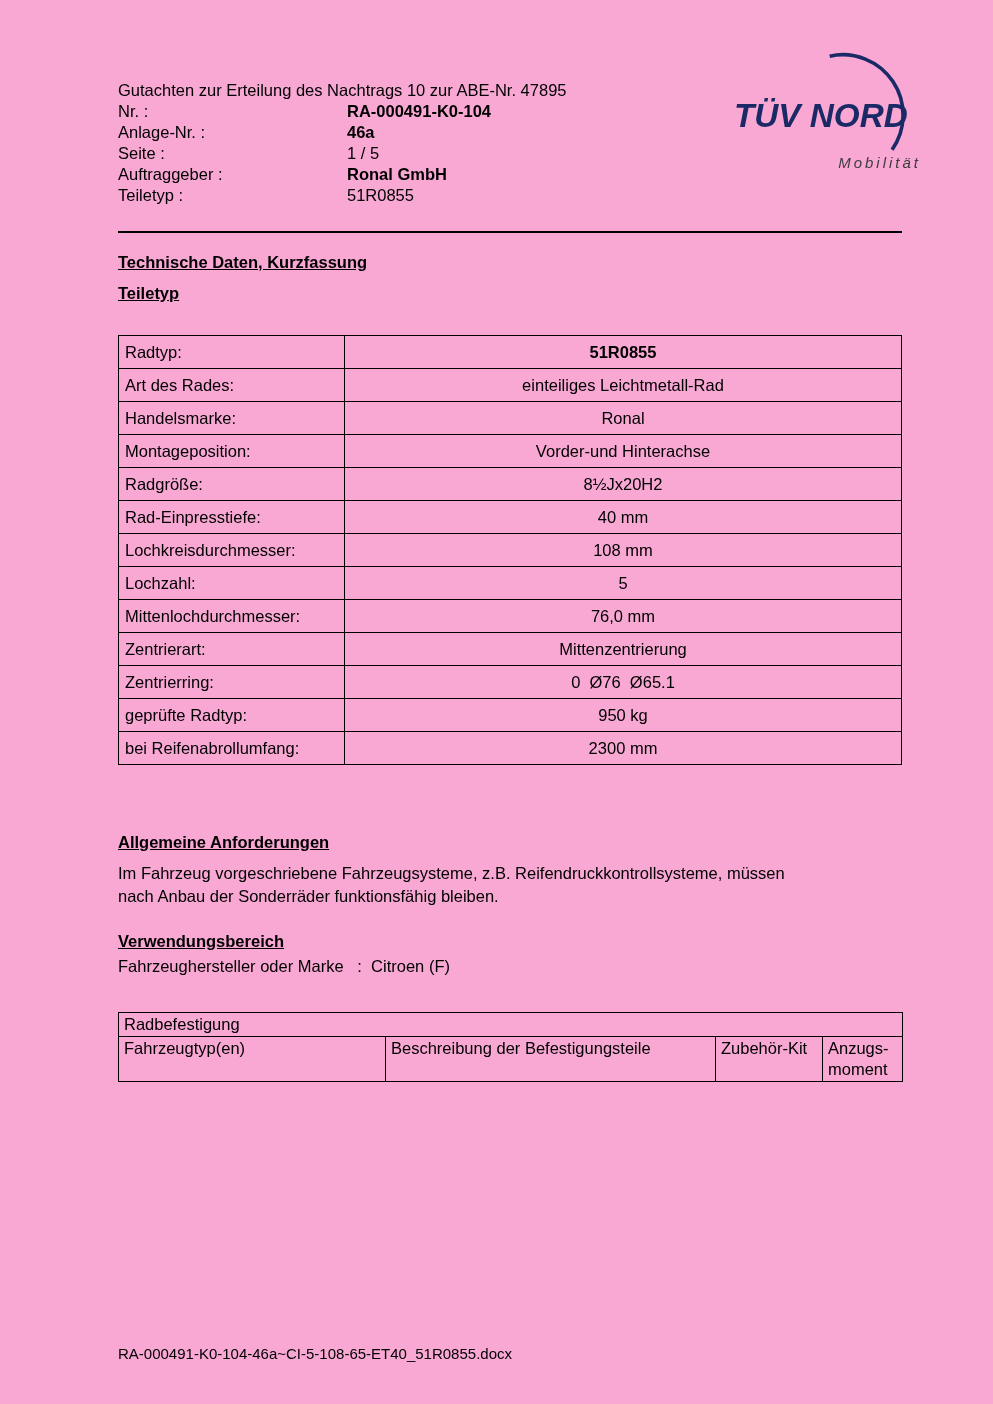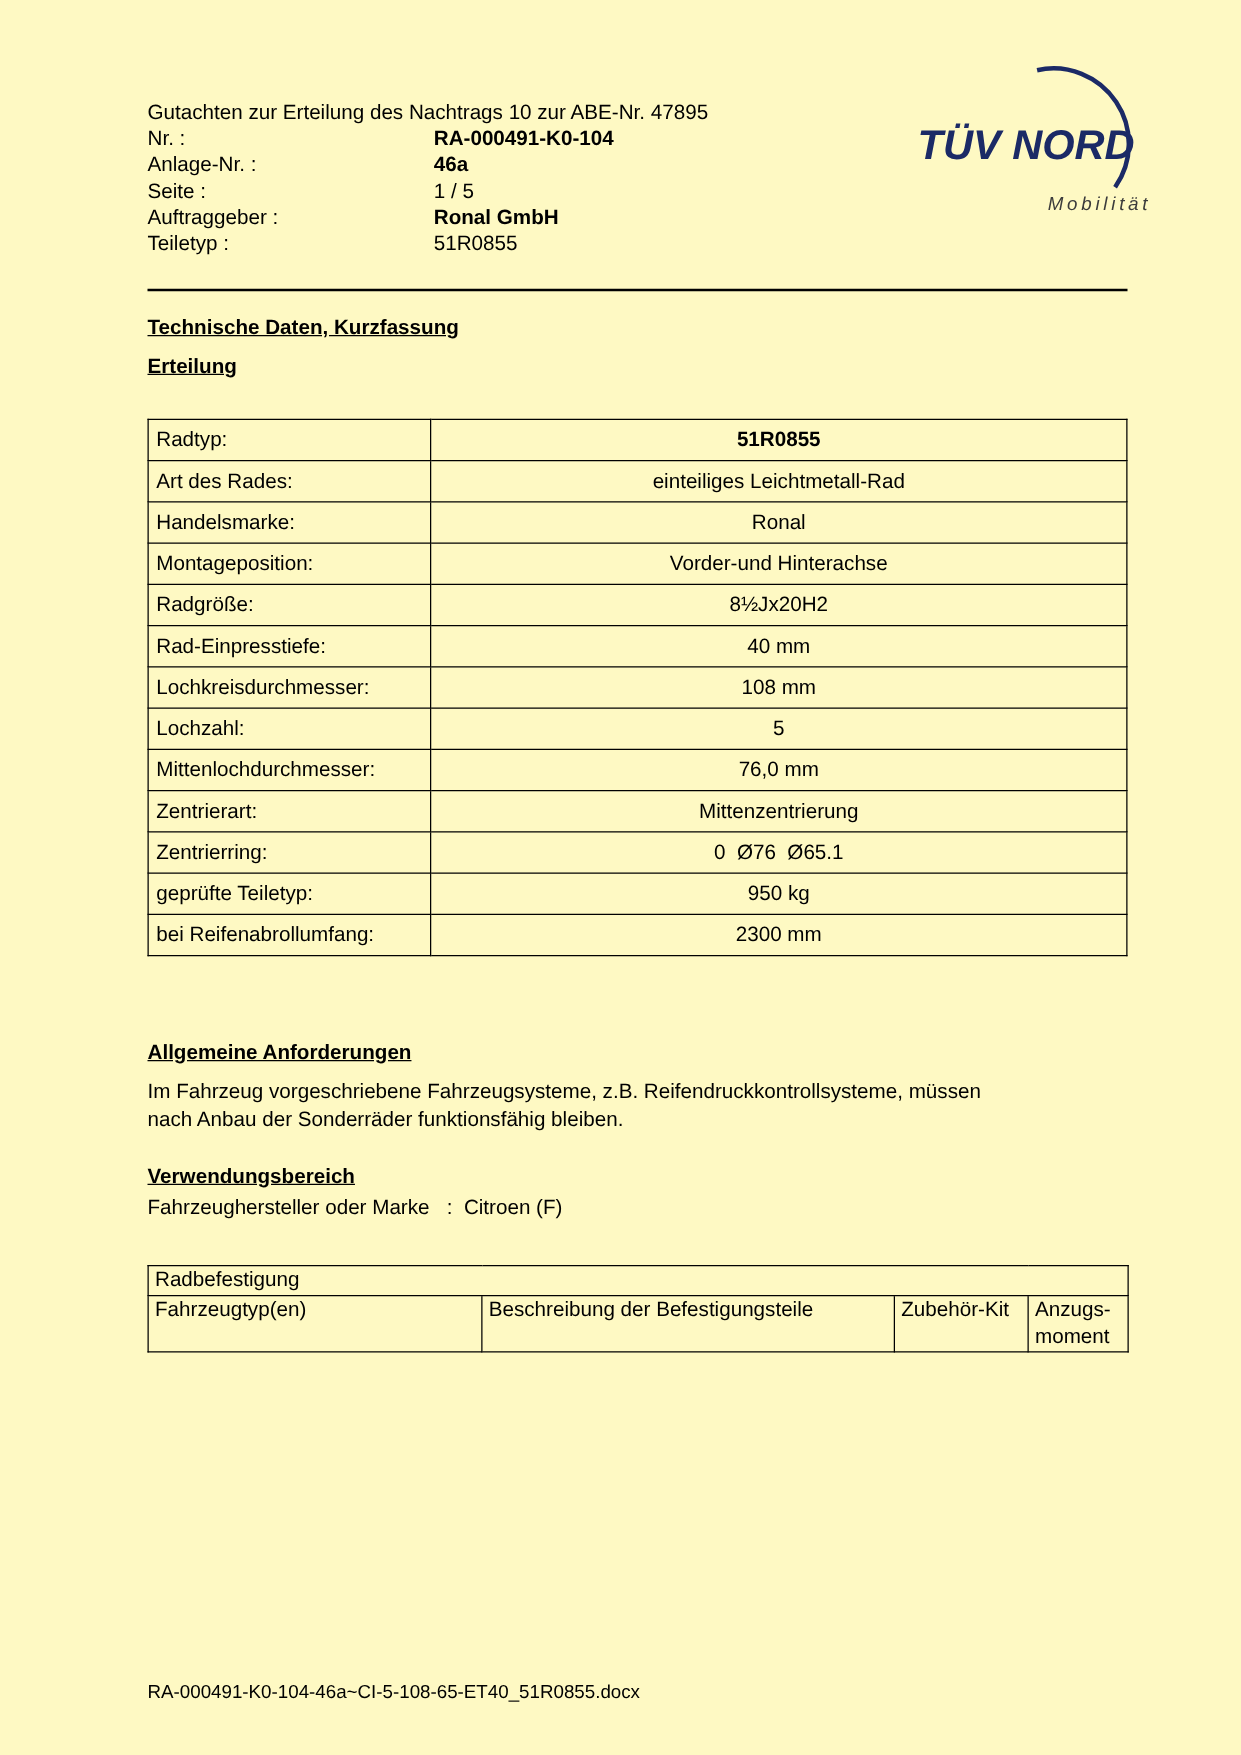--- a/index.html
+++ b/index.html
@@ -1,20 +1,20 @@
 <!DOCTYPE html>
 <html><head>
 <meta charset="utf-8">
 <style>
   * { margin:0; padding:0; box-sizing:border-box; }
   html,body { background:#ffffff; }
   .page {
     position:relative;
     width:993px; height:1404px;
-    background:#fef9c3;
+    background:#f9a8d4;
     font-family:"Liberation Sans", sans-serif;
     color:#000;
     font-size:16.5px;
     overflow:hidden;
   }
   .header-block { position:absolute; left:118px; top:80px; width:620px; }
   .header-title { line-height:21px; }
   .hrow { display:flex; line-height:21px; }
   .hlabel { width:229px; flex:0 0 229px; }
   .hvalue { flex:1; }
@@ -92,21 +92,21 @@
     <svg width="210" height="104" viewBox="0 0 200 100">
       <path d="M 92 4 A 58 58 0 0 1 152 94" stroke="#1b2a66" stroke-width="3.5" fill="none"></path>
       <text x="0" y="72" font-family="Liberation Sans, sans-serif" font-size="32" font-weight="bold" font-style="italic" fill="#1b2a66">TÜV NORD</text>
     </svg>
     <div class="logo-sub">Mobilität</div>
   </div>
 
   <div class="rule"></div>
 
   <div class="sec-head h-tech">Technische Daten, Kurzfassung</div>
-  <div class="sec-head h-rad">Erteilung</div>
+  <div class="sec-head h-rad">Teiletyp</div>
 
   <table class="raddaten">
     <tbody>
         <tr>
       <td class="lbl">Radtyp:</td>
       <td class="val b">51R0855</td>
     </tr>
     <tr>
       <td class="lbl">Art des Rades:</td>
       <td class="val">einteiliges Leichtmetall-Rad</td>
@@ -141,21 +141,21 @@
     </tr>
     <tr>
       <td class="lbl">Zentrierart:</td>
       <td class="val">Mittenzentrierung</td>
     </tr>
     <tr>
       <td class="lbl">Zentrierring:</td>
       <td class="val pre">0  Ø76  Ø65.1</td>
     </tr>
     <tr>
-      <td class="lbl">geprüfte Teiletyp:</td>
+      <td class="lbl">geprüfte Radtyp:</td>
       <td class="val">950 kg</td>
     </tr>
     <tr>
       <td class="lbl">bei Reifenabrollumfang:</td>
       <td class="val">2300 mm</td>
     </tr>
   </tbody>
     </table>
 
   <div class="sec-head h-allg">Allgemeine Anforderungen</div>

